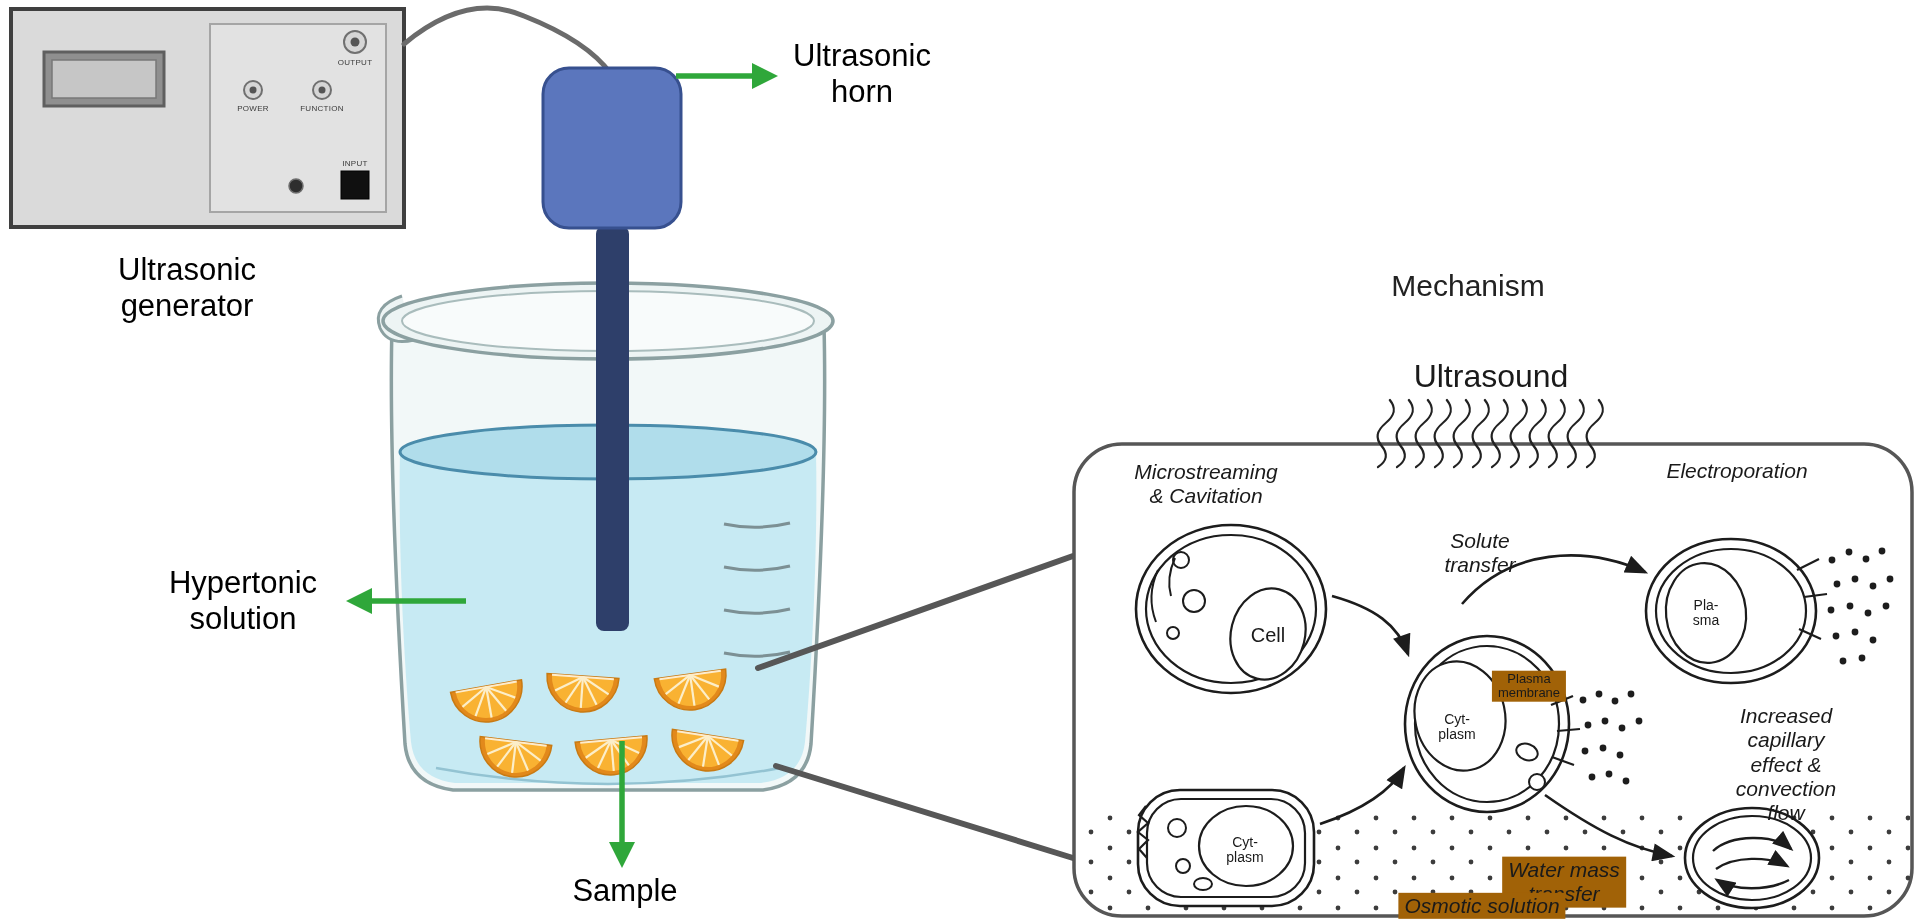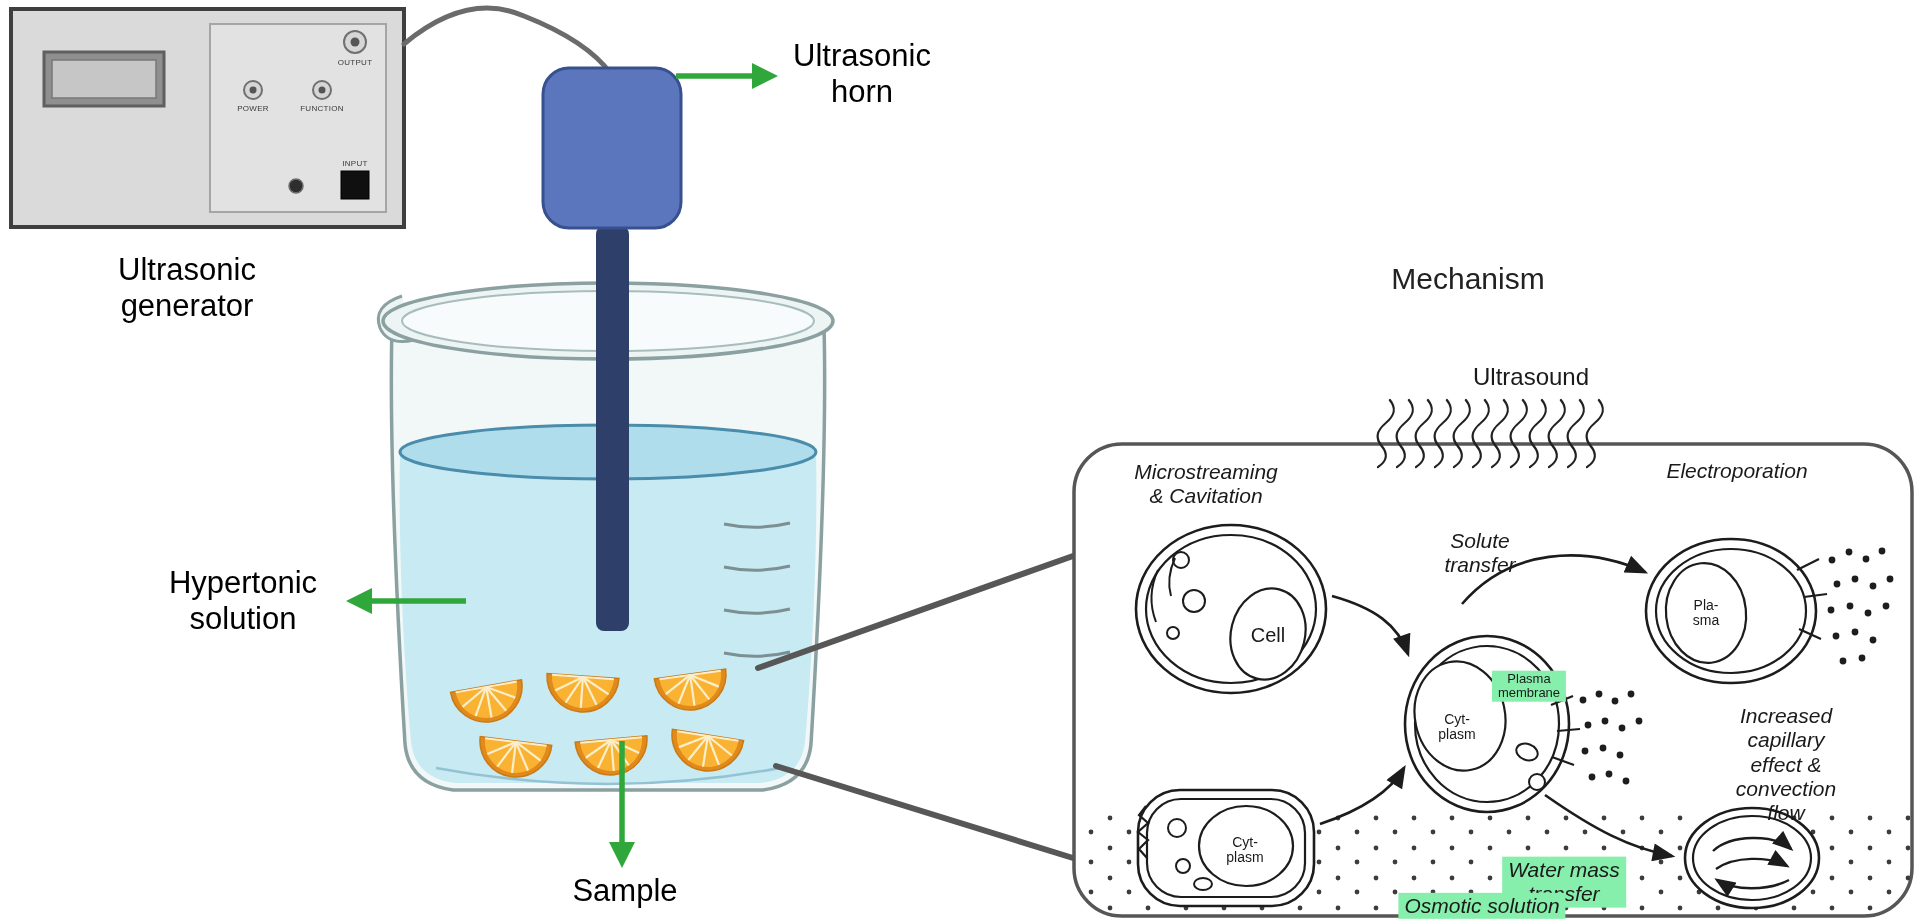--- a/index.html
+++ b/index.html
@@ -4,25 +4,25 @@
 <style>
   html,body{margin:0;padding:0;background:#fff;}
   #canvas{position:relative;width:1921px;height:921px;background:#fff;overflow:hidden;
           font-family:"Liberation Sans","DejaVu Sans",sans-serif;}
   #scene{position:absolute;left:0;top:0;}
   .label{position:absolute;transform:translate(-50%,-50%);text-align:center;
          white-space:pre-line;line-height:1.16;color:#1a1a1a;}
   .magenta{color:#000000;font-size:31px;text-align:center;}
   .mech{font-size:21px;font-style:italic;}
   .title{font-size:30px;color:#222;}
-  .ultra{font-size:24px;margin-left:40px;}
+  .ultra{font-size:32px;}
   .cellsmall{font-size:14px;line-height:1.1;}
   .cellsmall2{font-size:20px;}
   .membrane{font-size:13px;line-height:1.1;}
-  .chip{background:#86efac;padding:1px 6px;}
+  .chip{background:#a16207;padding:1px 6px;}
   .tiny{font-size:8px;color:#3a3a3a;letter-spacing:.3px;}
 </style>
 </head>
 <body>
 
 <div id="canvas">
 
 <svg id="scene" width="1921" height="921" viewBox="0 0 1921 921">
   <defs>
     <marker id="ah" viewBox="0 0 10 8" refX="8.5" refY="4" markerWidth="9" markerHeight="7" orient="auto-start-reverse">
@@ -243,21 +243,21 @@
 horn</div>
 <div class="label magenta" style="left:243px;top:601px">Hypertonic
 solution</div>
 <div class="label magenta" style="left:625px;top:891px">Sample</div>
 
 <div class="label tiny" style="left:355px;top:63px">OUTPUT</div>
 <div class="label tiny" style="left:253px;top:109px">POWER</div>
 <div class="label tiny" style="left:322px;top:109px">FUNCTION</div>
 <div class="label tiny" style="left:355px;top:164px">INPUT</div>
 
-<div class="label title" style="left:1468px;top:279px">Mechanism</div>
+<div class="label title" style="left:1468px;top:286px">Mechanism</div>
 <div class="label ultra" style="left:1491px;top:377px">Ultrasound</div>
 <div class="label mech" style="left:1206px;top:484px">Microstreaming
 &amp; Cavitation</div>
 <div class="label mech" style="left:1737px;top:471px">Electroporation</div>
 <div class="label mech" style="left:1480px;top:553px">Solute
 transfer</div>
 <div class="label mech" style="left:1786px;top:765px">Increased capillary
 effect &amp; convection
 flow</div>
 <div class="label mech chip" style="left:1564px;top:882px">Water mass

